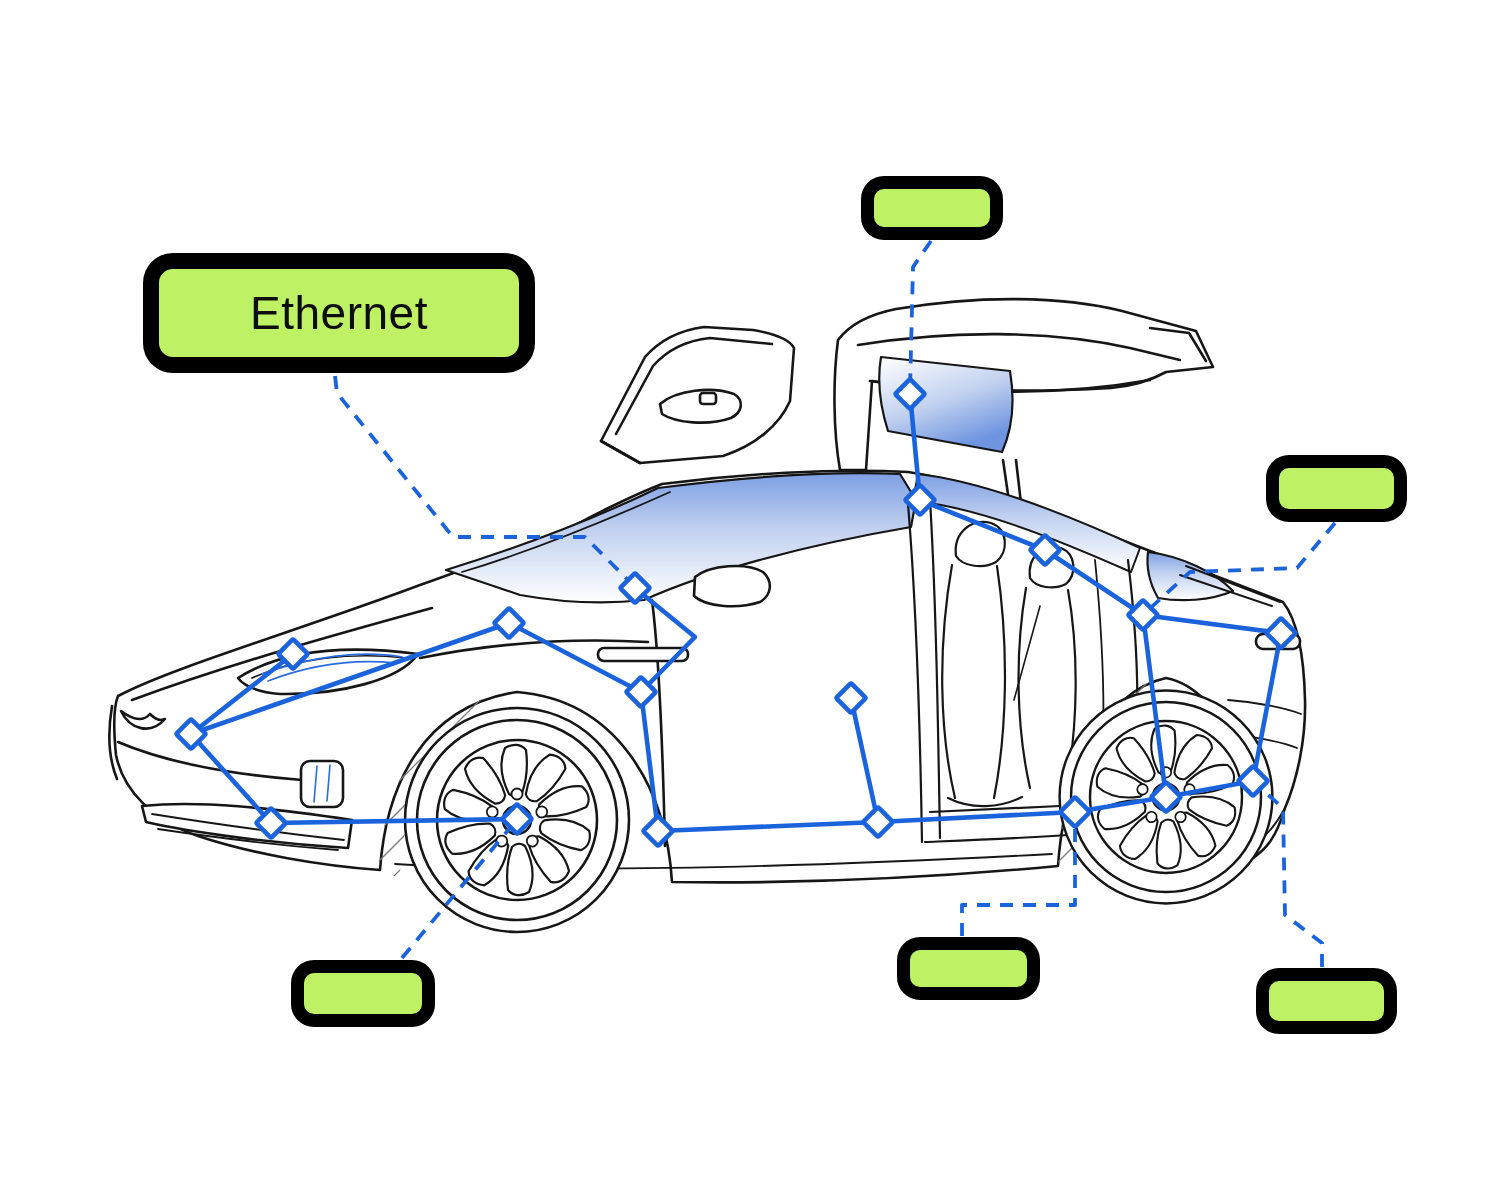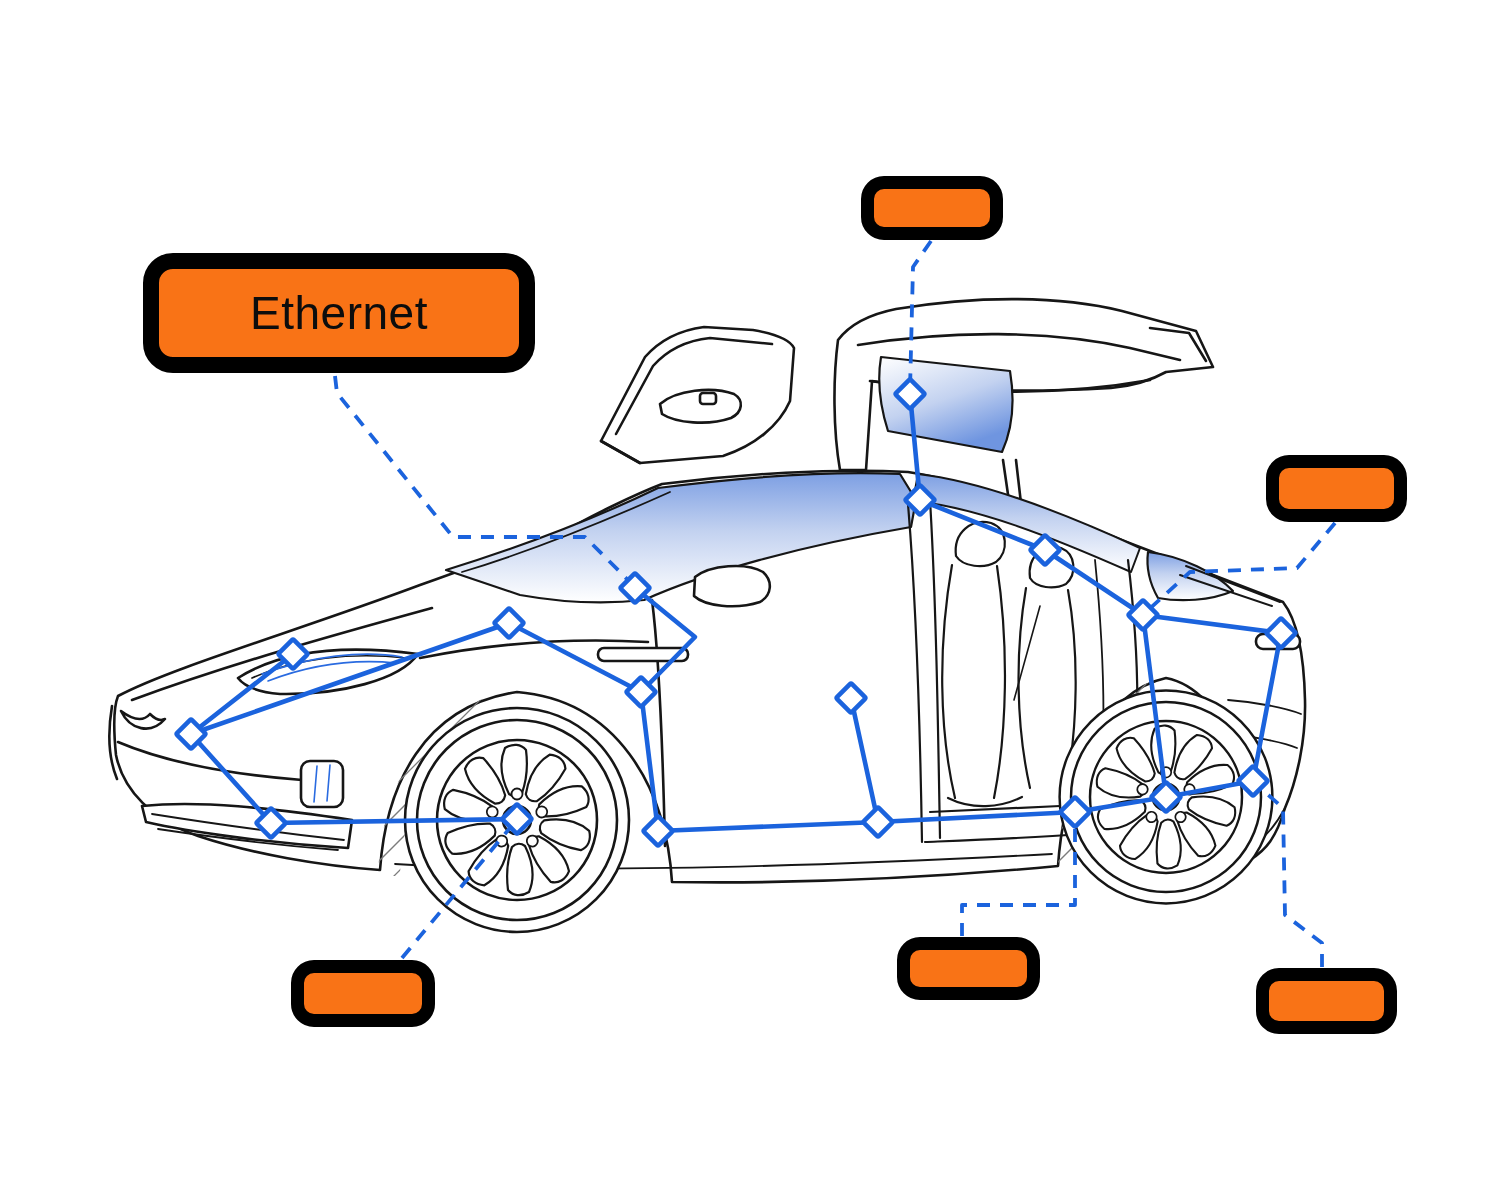--- a/index.html
+++ b/index.html
@@ -1,19 +1,19 @@
 <!DOCTYPE html>
 <html><head>
 <meta charset="utf-8">
 <style>
   html,body{margin:0;padding:0;background:#ffffff;}
   .stage{position:relative;width:1500px;height:1200px;background:#ffffff;overflow:hidden;
          font-family:"Liberation Sans",sans-serif;}
   .stage svg.scene{position:absolute;left:0;top:0;}
-  .label-box{position:absolute;box-sizing:border-box;background:#f97316;border:13px solid #000000;
+  .label-box{position:absolute;box-sizing:border-box;background:#bef264;border:13px solid #000000;
              border-radius:23px;display:flex;align-items:center;justify-content:center;
              color:#0d0d0d;}
   .label-box.big{border-width:16px;border-radius:30px;font-size:46px;letter-spacing:0.5px;}
   #label-ethernet{left:143px;top:253px;width:392px;height:120px;}
   #label-top{left:861px;top:176px;width:142px;height:64px;}
   #label-right{left:1266px;top:455px;width:141px;height:67px;}
   #label-bottom-left{left:291px;top:960px;width:144px;height:67px;}
   #label-bottom-middle{left:897px;top:937px;width:143px;height:63px;}
   #label-bottom-right{left:1256px;top:968px;width:141px;height:66px;}
 </style>

